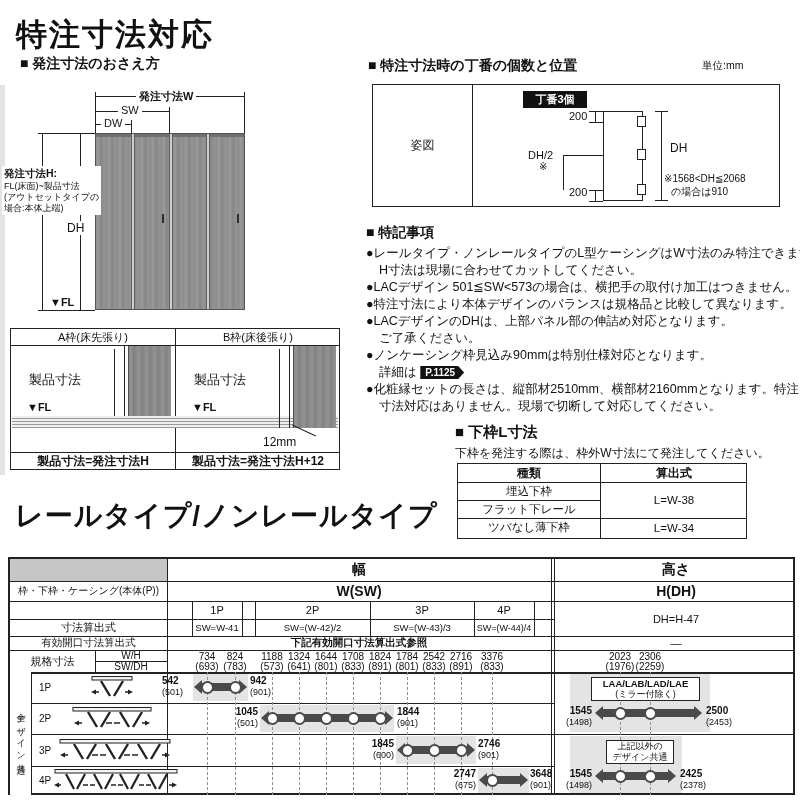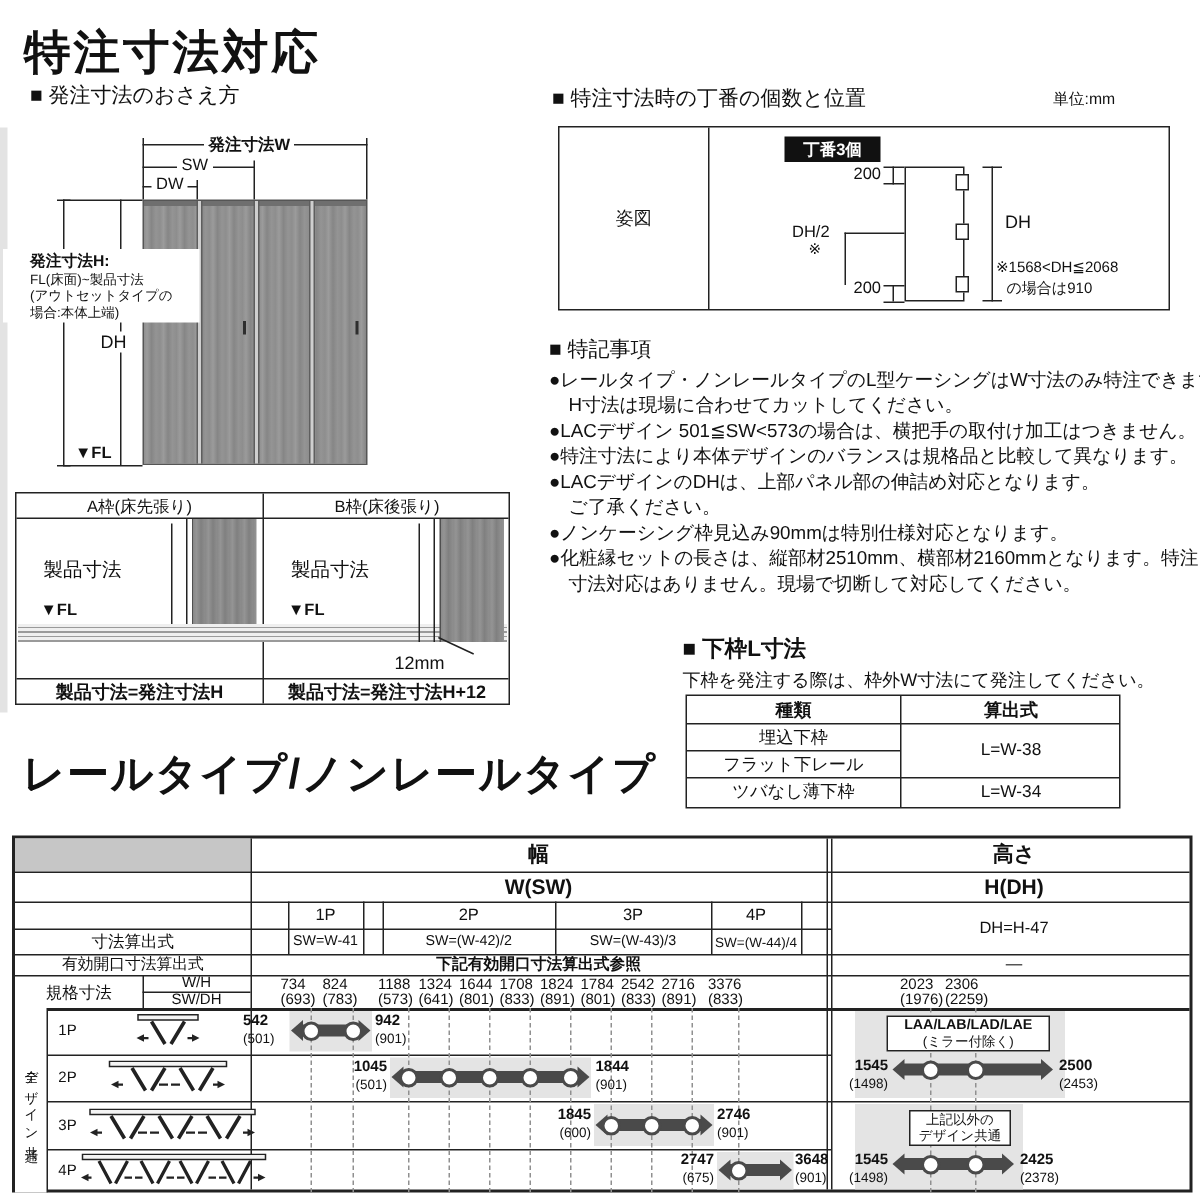--- a/index.html
+++ b/index.html
@@ -4,34 +4,34 @@
 <style>
   *{margin:0;padding:0;box-sizing:border-box}
   html,body{width:800px;height:800px}
   body{position:relative;background:#fff;color:#111;font-family:"Liberation Sans","DejaVu Sans",sans-serif;overflow:hidden}
   .abs{position:absolute}
   .hl{position:absolute;background:#222;height:1px}
   .vl{position:absolute;background:#222;width:1px}
   .dashv{position:absolute;width:0;border-left:1px dashed #909090}
   .lbl{position:absolute;white-space:nowrap}
   .ctr{display:flex;align-items:center;justify-content:center;text-align:center}
-  .sec-head{font-size:14px;font-weight:normal}
+  .sec-head{font-size:14px;font-weight:bold}
   .wbg{background:#fff;padding:0 3px}
   .door-tex{background:linear-gradient(180deg,#6f6f6f 0,#6f6f6f 3px,rgba(0,0,0,0) 3px),repeating-linear-gradient(90deg,#909090 0,#9b9b9b 2px,#868686 5px,#949494 8px,#8d8d8d 11px)}
   .panel-tex{background:repeating-linear-gradient(90deg,#8a8a8a 0,#949494 2px,#808080 5px,#8e8e8e 8px);border-left:1px solid #4f4f4f}
   .floor{background:repeating-linear-gradient(0deg,#9a9a9a 0,#9a9a9a 1px,#efefef 1px,#efefef 3px)}
   .badge{display:inline-block;background:#111;color:#fff;font-size:10px;font-weight:bold;line-height:13px;padding:0 9px 0 5px;clip-path:polygon(0 0,calc(100% - 6px) 0,100% 50%,calc(100% - 6px) 100%,0 100%)}
   .note-line{font-size:12.5px;line-height:17px;white-space:nowrap}
   .indent{padding-left:13px}
   .gray-block{position:absolute;background:#e4e4e4}
   .barbody{position:absolute;height:8px;background:#4a4a4a}
   .arrL{position:absolute;width:0;height:0;border-top:7px solid transparent;border-bottom:7px solid transparent;border-right:8px solid #4a4a4a}
   .arrR{position:absolute;width:0;height:0;border-top:7px solid transparent;border-bottom:7px solid transparent;border-left:8px solid #4a4a4a}
   .circ{position:absolute;width:13px;height:13px;border:2.5px solid #4a4a4a;border-radius:50%;background:#fff}
-  .num{position:absolute;width:40px;margin-left:-20px;text-align:left;font-size:10px;line-height:11px}
+  .num{position:absolute;width:40px;margin-left:-20px;text-align:center;font-size:10px;line-height:11px}
   .rng{position:absolute;font-size:10px;line-height:10.5px;font-weight:bold}
   .rng .p{font-weight:normal;font-size:9px}
   .cell-lab{position:absolute;display:flex;align-items:center;justify-content:center;text-align:center}
 </style>
 </head>
 <body>
 
 <div class="abs" style="left:0;top:85px;width:5px;height:390px;background:#e3e3e3"></div>
 
 <div class="abs lbl" style="left:16px;top:14px;font-size:31px;font-weight:bold;letter-spacing:2px">特注寸法対応</div>
@@ -59,21 +59,21 @@
     <div class="abs" style="left:141px;top:80px;width:2px;height:9px;background:#2e2e2e"></div>
   </div>
 
   <div class="hl" style="left:42px;top:133px;width:53px"></div>
   <div class="hl" style="left:42px;top:310px;width:53px"></div>
   <div class="vl" style="left:42px;top:133px;height:177px"></div>
   <div class="vl" style="left:80px;top:133px;height:177px"></div>
   <div class="hl" style="left:38px;top:133px;width:9px"></div>
   <div class="hl" style="left:38px;top:310px;width:9px"></div>
 
-  <div class="abs" style="left:2px;top:166px;background:#fff;padding:1px 18px">
+  <div class="abs" style="left:2px;top:166px;background:#fff;padding:1px 2px">
     <div class="lbl" style="position:static;font-size:10.5px;font-weight:bold">発注寸法H:</div>
     <div style="font-size:9px;line-height:11px;white-space:nowrap">FL(床面)~製品寸法</div>
     <div style="font-size:9px;line-height:11px;white-space:nowrap">(アウトセットタイプの</div>
     <div style="font-size:9px;line-height:11px;white-space:nowrap">場合:本体上端)</div>
   </div>
   <div class="lbl wbg" style="left:64px;top:221px;font-size:12px">DH</div>
   <div class="lbl" style="left:50px;top:296px;font-size:11px;font-weight:bold">▼FL</div>
 </div>
 
 <div class="abs" style="left:10px;top:328px;width:330px;height:142px;border:1.5px solid #222">
@@ -141,20 +141,24 @@
 
 <div class="abs lbl sec-head" style="left:366px;top:224px">■ 特記事項</div>
 <div class="abs" style="left:366px;top:245px;width:430px">
   <div class="note-line">●レールタイプ・ノンレールタイプのL型ケーシングはW寸法のみ特注できます。</div>
   <div class="note-line indent">H寸法は現場に合わせてカットしてください。</div>
   <div class="note-line">●LACデザイン 501≦SW&lt;573の場合は、横把手の取付け加工はつきません。</div>
   <div class="note-line">●特注寸法により本体デザインのバランスは規格品と比較して異なります。</div>
   <div class="note-line">●LACデザインのDHは、上部パネル部の伸詰め対応となります。</div>
   <div class="note-line indent">ご了承ください。</div>
   <div class="note-line">●ノンケーシング枠見込み90mmは特別仕様対応となります。</div>
+  <div class="note-line indent">
+    <span>詳細は</span>
+    <span class="badge">P.1125</span>
+  </div>
   <div class="note-line">●化粧縁セットの長さは、縦部材2510mm、横部材2160mmとなります。特注</div>
   <div class="note-line indent">寸法対応はありません。現場で切断して対応してください。</div>
 </div>
 
 <div class="abs lbl" style="left:455px;top:423px;font-size:15px;font-weight:bold">■ 下枠L寸法</div>
 <div class="abs lbl" style="left:455px;top:445px;font-size:12px">下枠を発注する際は、枠外W寸法にて発注してください。</div>
 <div class="abs" style="left:457px;top:463px;width:290px;height:76px;border:1.5px solid #222">
   <div class="vl" style="left:142px;top:0;height:100%"></div>
   <div class="hl" style="left:0;top:18px;width:100%"></div>
   <div class="hl" style="left:0;top:36px;width:142px"></div>
@@ -190,20 +194,21 @@
   <div class="hl" style="left:85px;top:102px;width:72px"></div>
   <div class="vl" style="left:182px;top:42px;height:35px"></div>
   <div class="vl" style="left:232px;top:42px;height:35px"></div>
   <div class="vl" style="left:245px;top:42px;height:35px"></div>
   <div class="vl" style="left:360px;top:42px;height:35px"></div>
   <div class="vl" style="left:464px;top:42px;height:35px"></div>
   <div class="vl" style="left:524px;top:42px;height:35px"></div>
 
   <div class="cell-lab" style="left:157px;top:0;width:384px;height:22px;font-size:14px;font-weight:bold">幅</div>
   <div class="cell-lab" style="left:545px;top:0;width:242px;height:22px;font-size:14px;font-weight:bold">高さ</div>
+  <div class="cell-lab" style="left:0;top:22px;width:157px;height:20px;font-size:10px">枠・下枠・ケーシング(本体(P))</div>
   <div class="cell-lab" style="left:157px;top:22px;width:384px;height:20px;font-size:14px;font-weight:bold">W(SW)</div>
   <div class="cell-lab" style="left:545px;top:22px;width:242px;height:20px;font-size:14px;font-weight:bold">H(DH)</div>
   <div class="cell-lab" style="left:182px;top:42px;width:50px;height:18px;font-size:11px">1P</div>
   <div class="cell-lab" style="left:245px;top:42px;width:115px;height:18px;font-size:11px">2P</div>
   <div class="cell-lab" style="left:360px;top:42px;width:104px;height:18px;font-size:11px">3P</div>
   <div class="cell-lab" style="left:464px;top:42px;width:60px;height:18px;font-size:11px">4P</div>
   <div class="cell-lab" style="left:545px;top:42px;width:242px;height:35px;font-size:11px">DH=H-47</div>
   <div class="cell-lab" style="left:0;top:60px;width:157px;height:17px;font-size:11px">寸法算出式</div>
   <div class="cell-lab" style="left:182px;top:60px;width:50px;height:17px;font-size:9.5px">SW=W-41</div>
   <div class="cell-lab" style="left:245px;top:60px;width:115px;height:17px;font-size:9.5px">SW=(W-42)/2</div>

